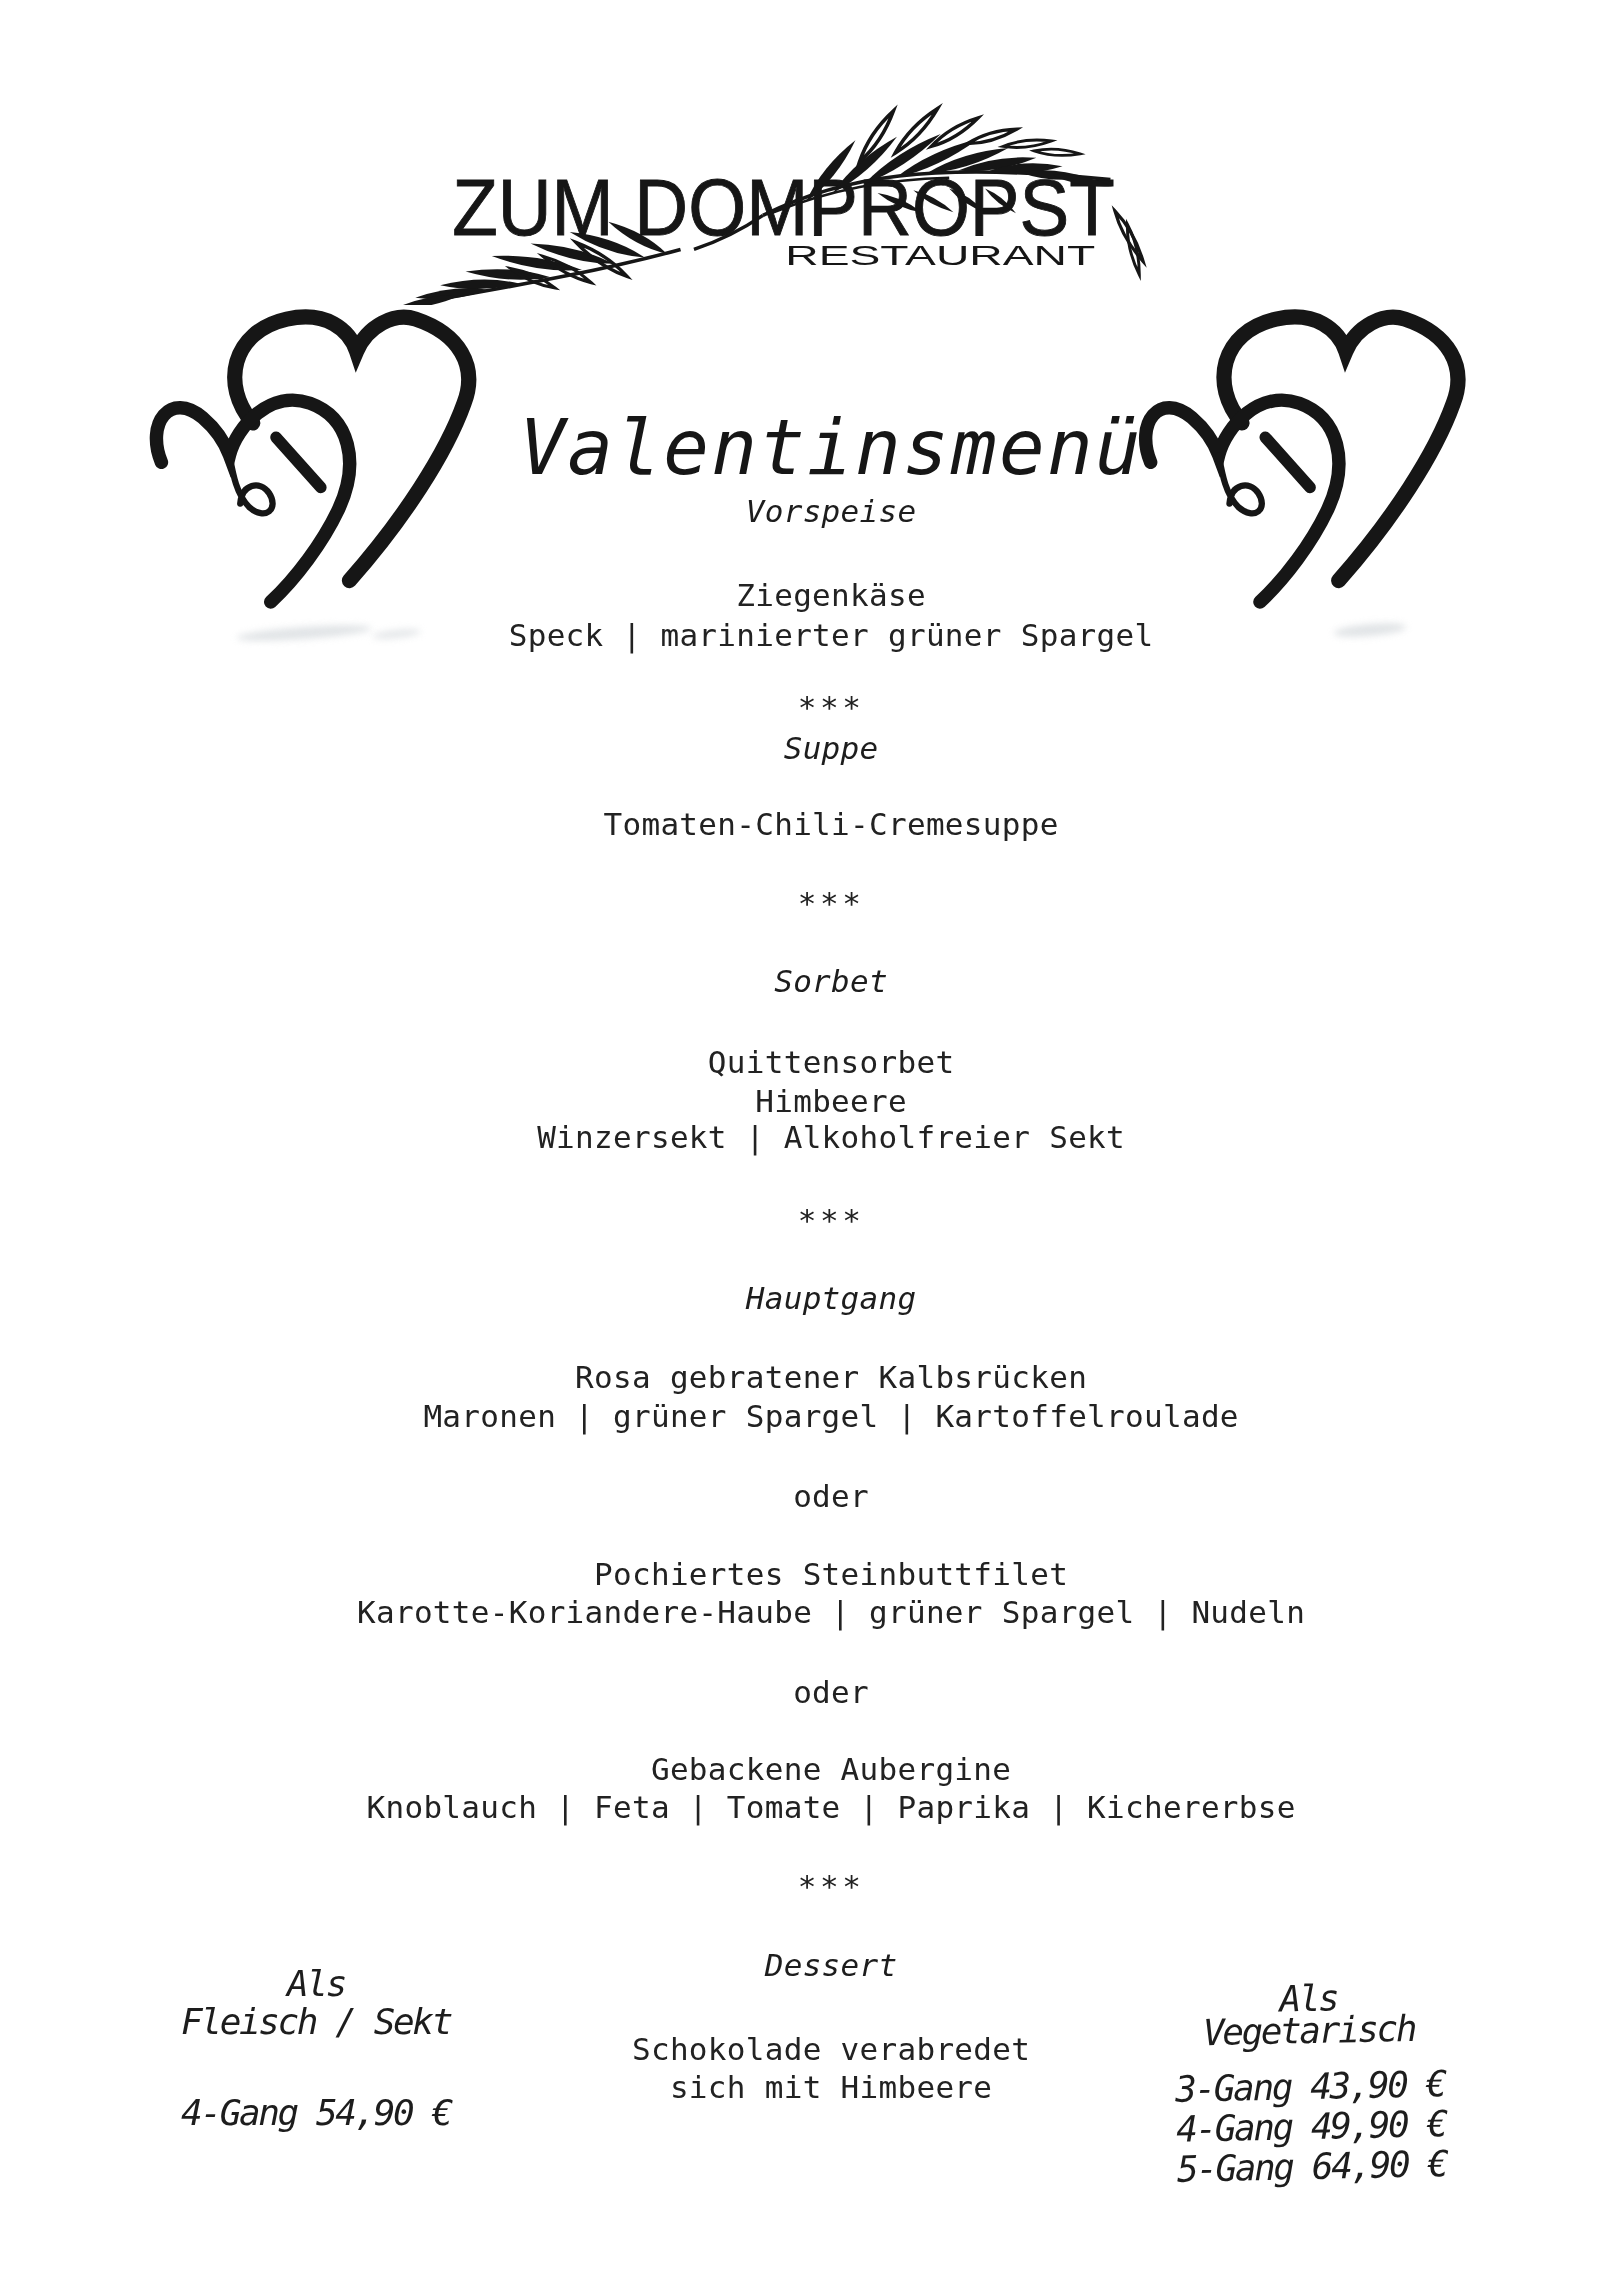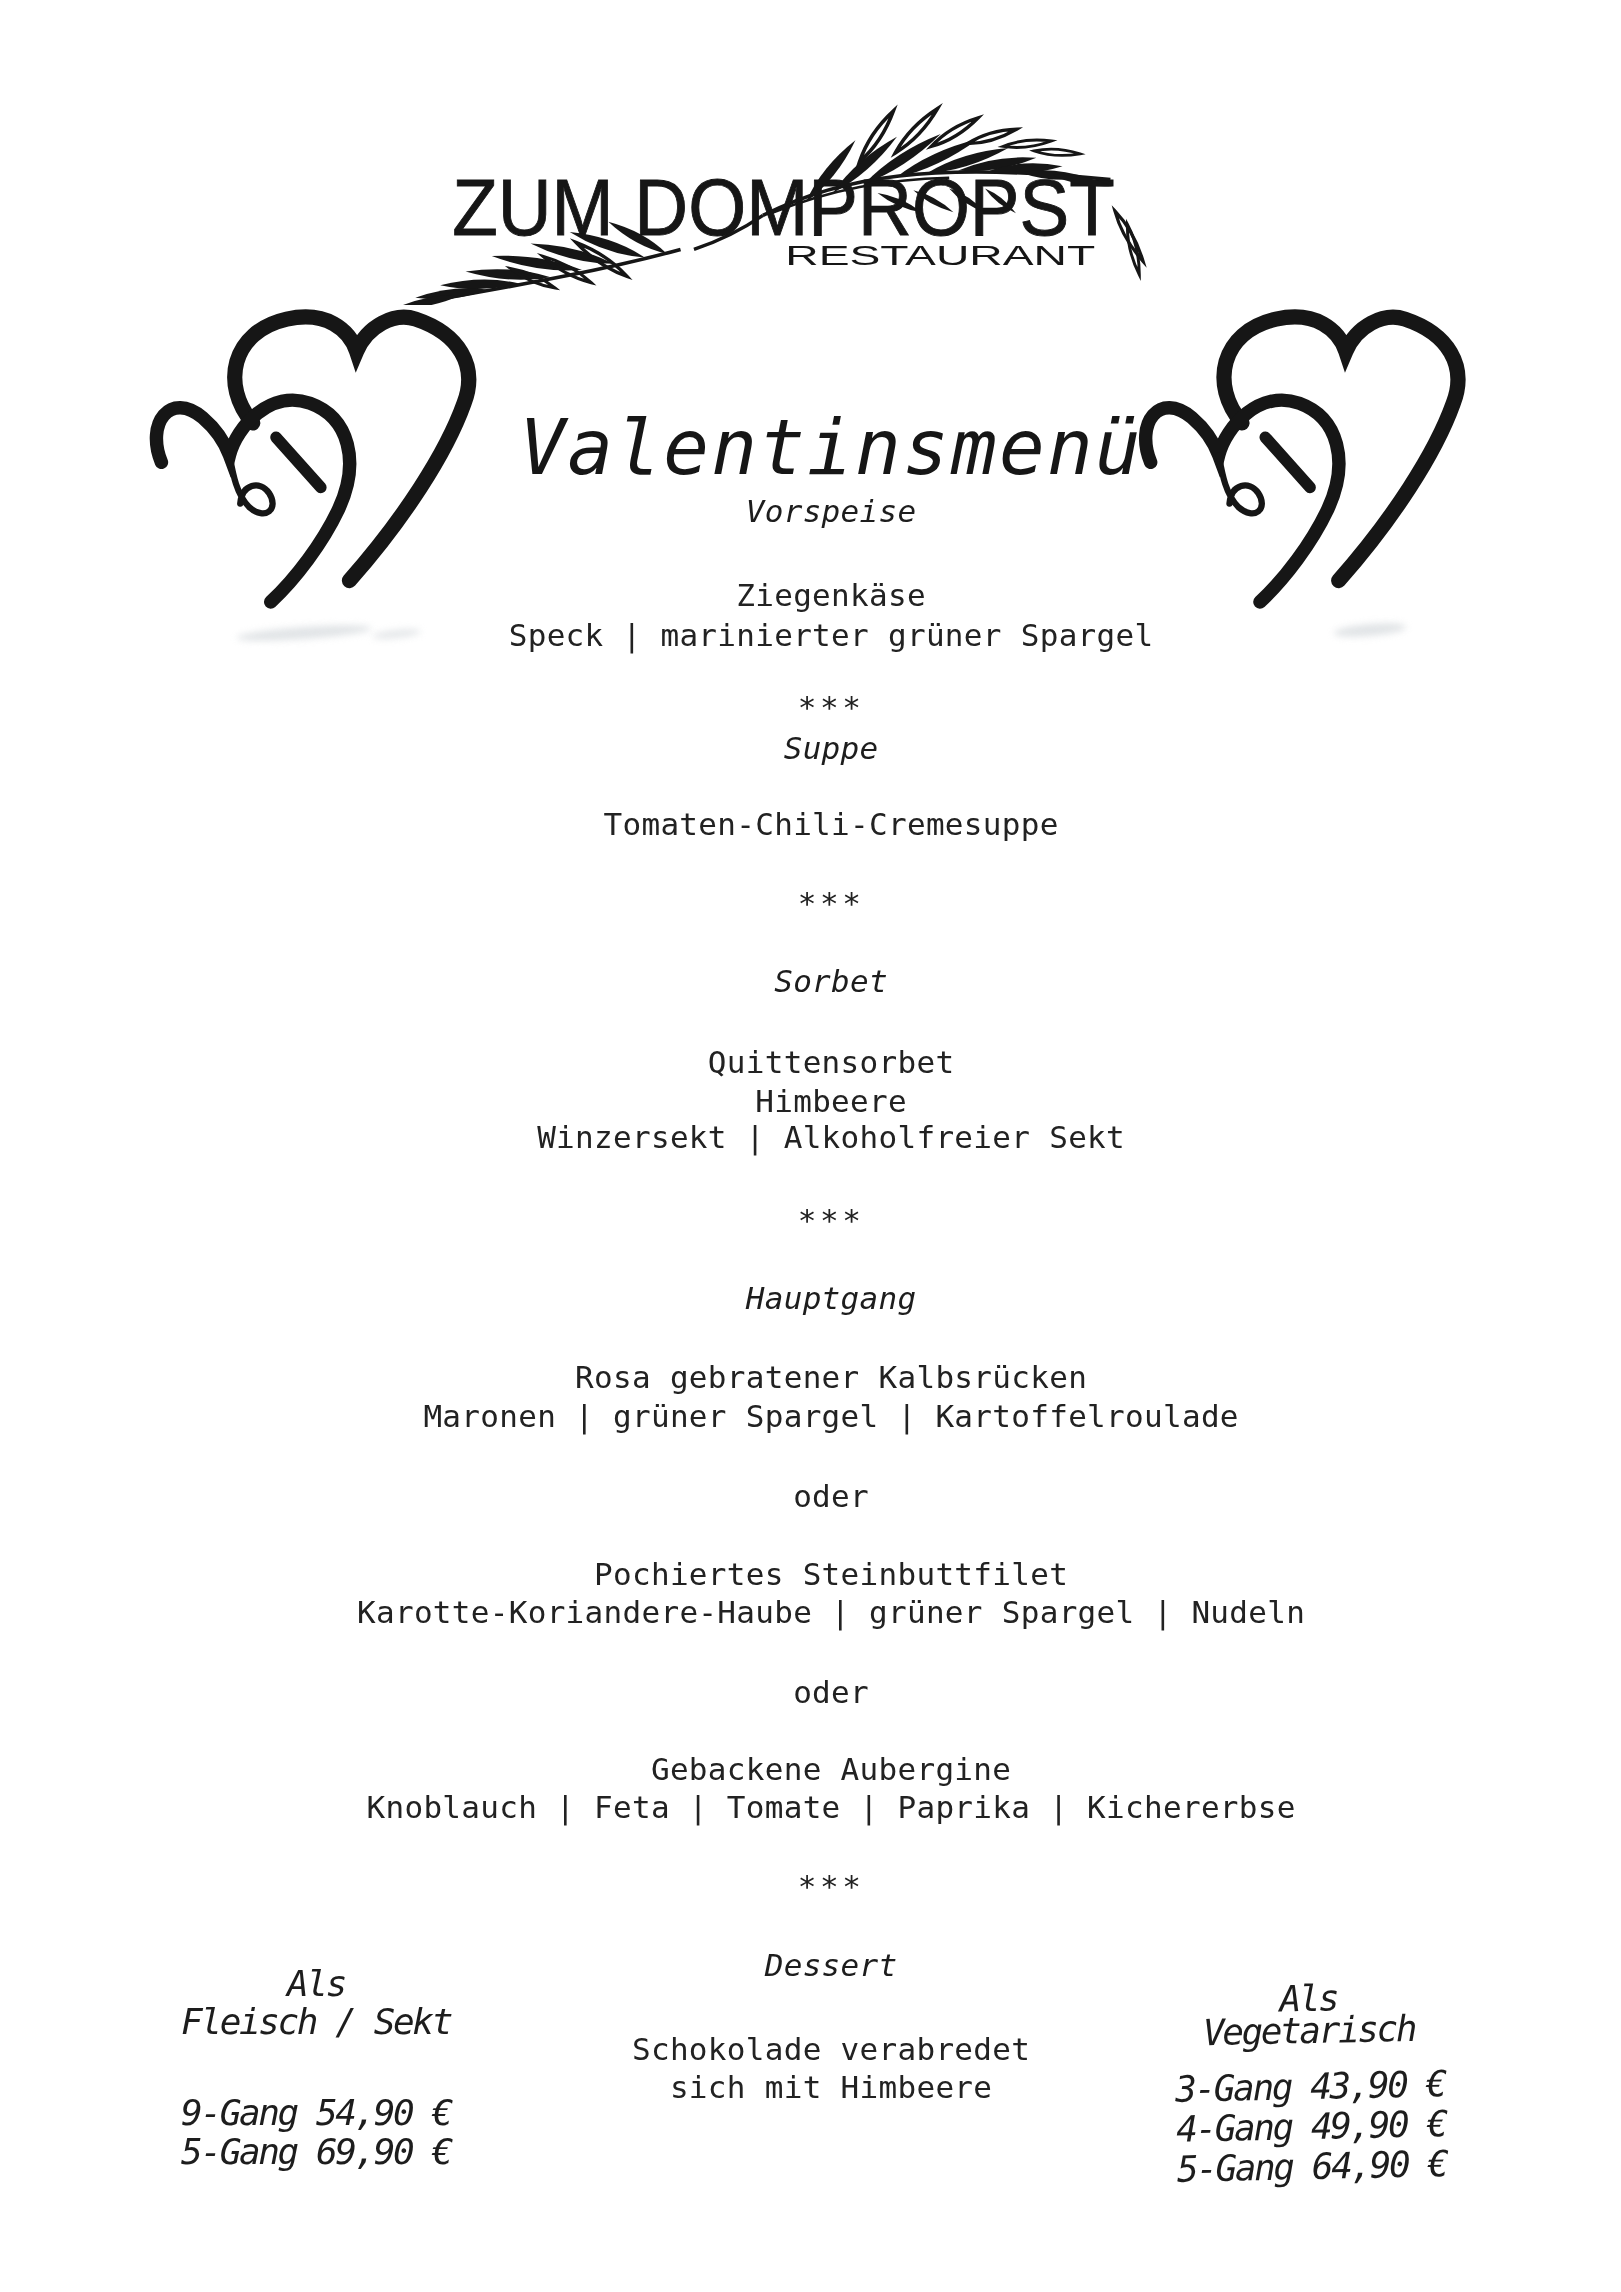--- a/index.html
+++ b/index.html
@@ -142,22 +142,21 @@
   <div class="line sep" style="top:1871px">***</div>
 
   <div class="line hdr" style="top:1950px">Dessert</div>
   <div class="line" style="top:2034px">Schokolade verabredet</div>
   <div class="line" style="top:2072px">sich mit Himbeere</div>
 </div>
 
 <div class="price-block pb-left">
   <div class="line" style="top:1966px">Als</div>
   <div class="line" style="top:2004px">Fleisch / Sekt</div>
-  <div class="line" style="top:2095px">9-Gang 54,90 €</div>
-  <div class="line" style="top:2134px">5-Gang 69,90 €</div>
+  <div class="line" style="top:2095px">4-Gang 54,90 €</div>
 </div>
 
 <div class="price-block pb-right">
   <div class="line" style="top:1981px">Als</div>
   <div class="line" style="top:2013px">Vegetarisch</div>
   <div class="line" style="top:2069px">3-Gang 43,90 €</div>
   <div class="line" style="top:2109px">4-Gang 49,90 €</div>
   <div class="line" style="top:2149px">5-Gang 64,90 €</div>
 </div>
 

